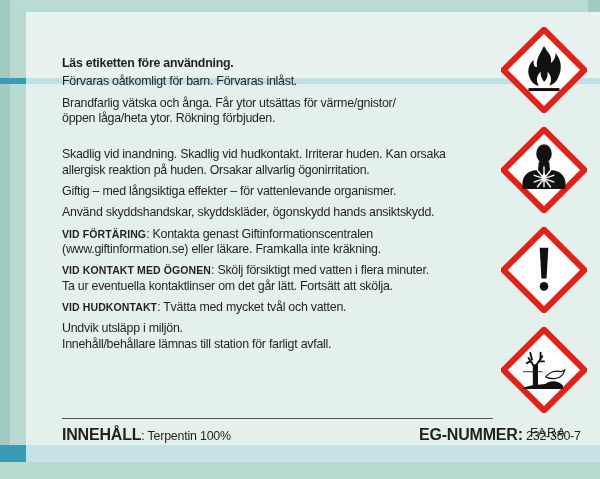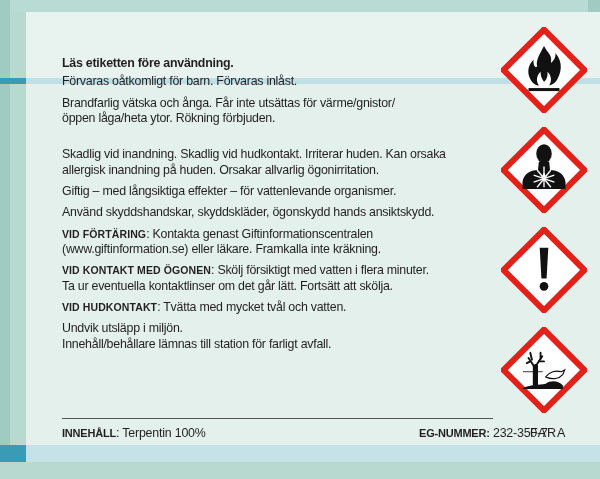--- a/index.html
+++ b/index.html
@@ -28,21 +28,21 @@
     color:#231f20; font-size:12.4px; line-height:15.2px;
     letter-spacing:-0.25px;
   }
   .content p { margin:0 0 6.2px 0; white-space:nowrap; }
   .content .title { font-weight:bold; margin-bottom:3px; }
   .content .caps { font-weight:bold; font-size:10.5px; letter-spacing:0.1px; }
   .content .gap { }
 
   .sep { position:absolute; left:36px; top:406px; width:431px; height:1px; background:#555; }
   .foot { position:absolute; top:414px; font-size:12.4px; color:#231f20; white-space:nowrap; letter-spacing:-0.2px; }
-  .foot .caps { font-weight:bold; font-size:11px; }
+  .foot .caps { font-weight:bold; font-size:16px; }
   .foot-left { left:36px; }
   .foot-mid { left:347px;padding-left:46px; }
   .foot-fara { left:504px; font-weight:normal; font-size:12.6px; letter-spacing:0.8px; }
 
   .picto { position:absolute; left:475px; width:86px; height:86px; }
   .picto svg { width:86px; height:86px; display:block; }
 </style>
 </head>
 <body>
 
@@ -55,27 +55,27 @@
 
 <div class="panel">
   <div class="panel-top"></div>
   <div class="panel-stripe-top"></div>
   <div class="panel-stripe-bot"></div>
 
   <div class="content">
     <p class="title">Läs etiketten före användning.</p>
     <p>Förvaras oåtkomligt för barn. Förvaras inlåst.</p>
     <p>
-      <span>Brandfarlig vätska och ånga. Får inte utsättas för värme/gnistor/</span><br>
+      <span>Brandfarlig vätska och ånga. Får ytor utsättas för värme/gnistor/</span><br>
       <span>öppen låga/heta ytor. Rökning förbjuden.</span>
     </p>
     <p>
       <br>
       <span>Skadlig vid inandning. Skadlig vid hudkontakt. Irriterar huden. Kan orsaka</span><br>
-      <span>allergisk inandning på huden. Orsakar allvarlig ögonirritation.</span>
+      <span>allergisk reaktion på huden. Orsakar allvarlig ögonirritation.</span>
     </p>
     <p>Giftig – med långsiktiga effekter – för vattenlevande organismer.</p>
     <p>Använd skyddshandskar, skyddskläder, ögonskydd hands ansiktskydd.</p>
     <p>
       <span class="caps">VID FÖRTÄRING</span><span>: Kontakta genast Giftinformationscentralen</span><br>
       <span>(www.giftinformation.se) eller läkare. Framkalla inte kräkning.</span>
     </p>
     <p>
       <span class="caps">VID KONTAKT MED ÖGONEN</span><span>: Skölj försiktigt med vatten i flera minuter.</span><br>
       <span>Ta ur eventuella kontaktlinser om det går lätt. Fortsätt att skölja.</span>

